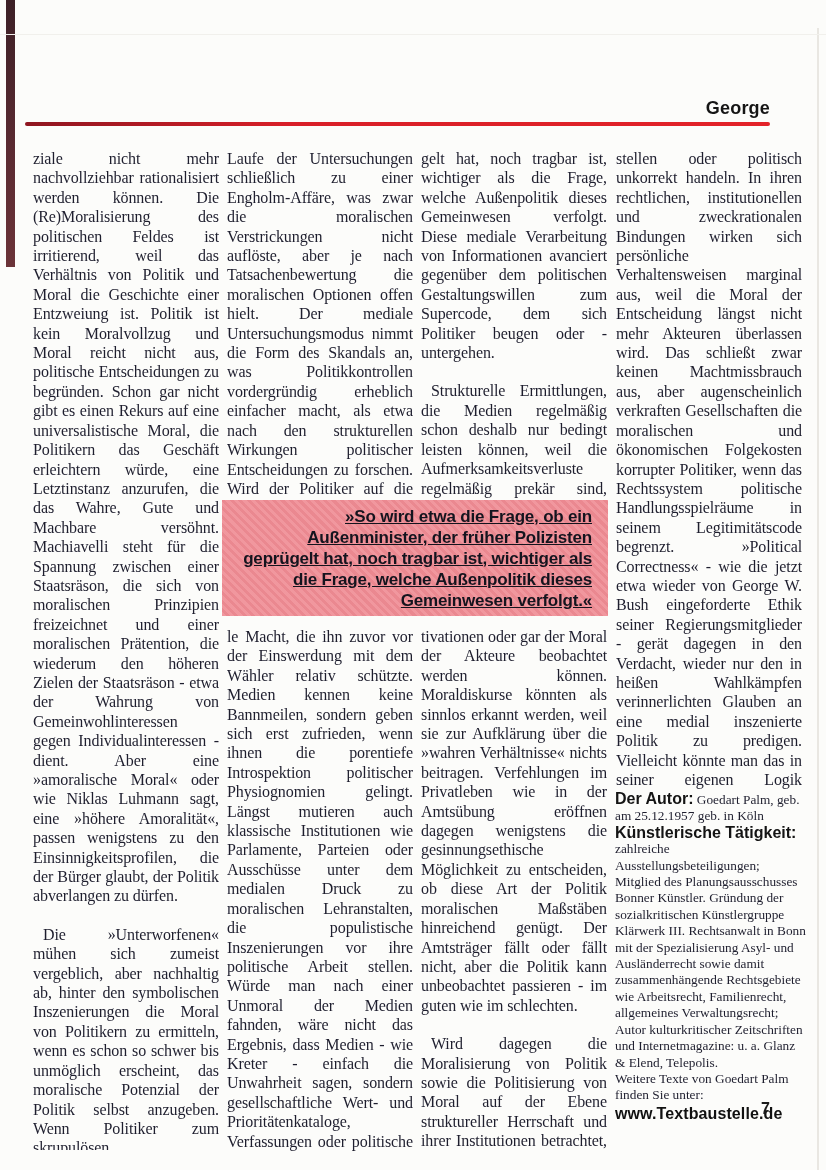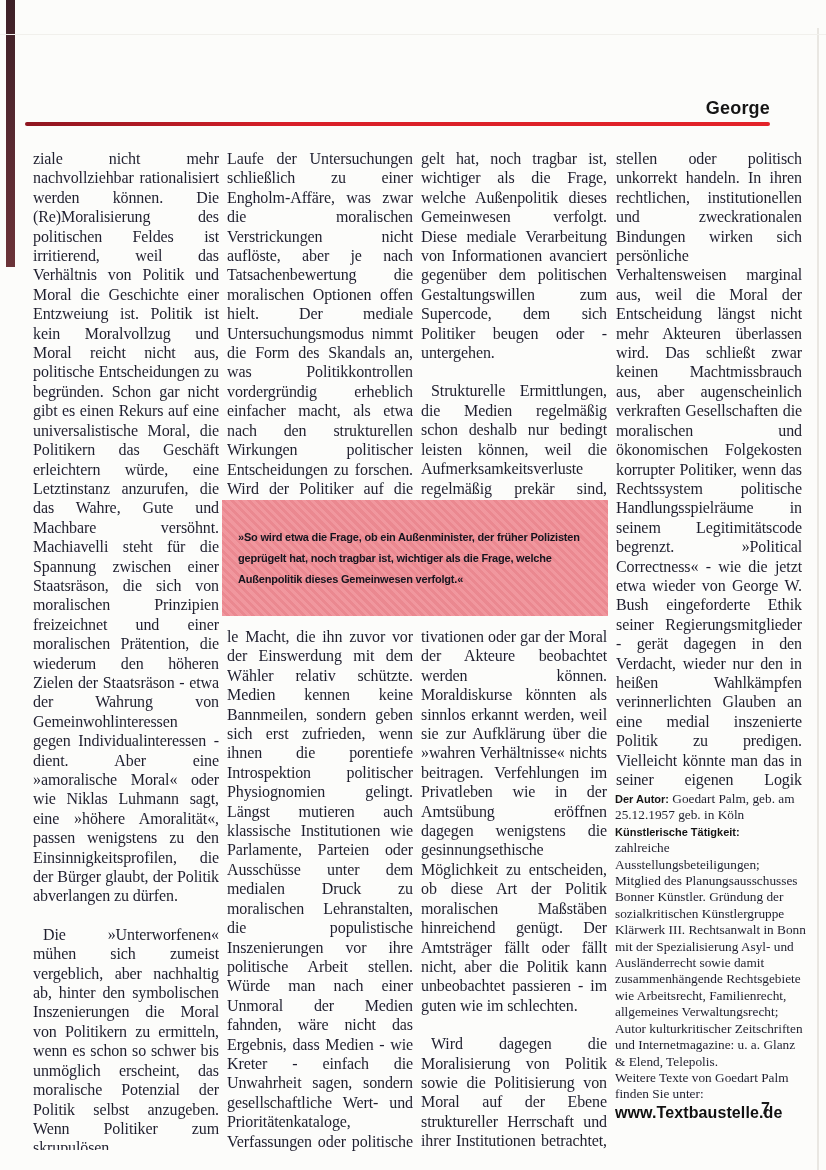--- a/index.html
+++ b/index.html
@@ -48,32 +48,33 @@
   .pull-quote{
     position:absolute;left:222px;top:500px;width:386px;height:116px;
     background:
       repeating-linear-gradient(45deg, rgba(255,255,255,0.10) 0 3px, rgba(0,0,0,0.02) 3px 6px),
       #ef8b93;
     display:flex;align-items:center;justify-content:center;
     box-sizing:border-box;padding:6px 16px;
   }
   .pull-quote .quote-text{
     font-family:"Liberation Sans", sans-serif;font-weight:bold;
-    font-size:11px;line-height:21px;text-align:left;color:#14141e;
+    font-size:17px;line-height:21px;text-align:right;color:#14141e;
     letter-spacing:-0.2px;
+    text-decoration:underline;
   }
 
   
   .author-box{
     position:absolute;left:615px;top:791px;width:193px;
     font-size:13.3px;line-height:16.4px;color:#1e1e2e;text-align:left;
   }
   .author-box p{margin:0;}
   .author-box .bold-label{
-    font-family:"Liberation Sans", sans-serif;font-weight:bold;font-size:11px;color:#141414;
+    font-family:"Liberation Sans", sans-serif;font-weight:bold;font-size:16px;color:#141414;
   }
   .author-box .website{
     font-family:Liberation Sans, sans-serif;font-weight:bold;font-size:16px;color:#111;
     margin-top:2px;letter-spacing:0.1px;
   }
 
   .page-number{
     position:absolute;left:742px;top:1100px;width:28px;text-align:right;
     font-family:"Liberation Sans", sans-serif;font-weight:bold;font-size:16px;color:#1a1a1a;
   }

